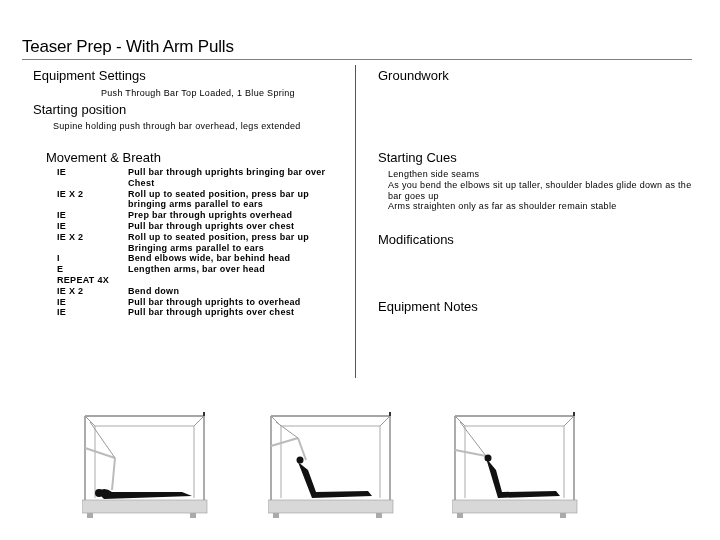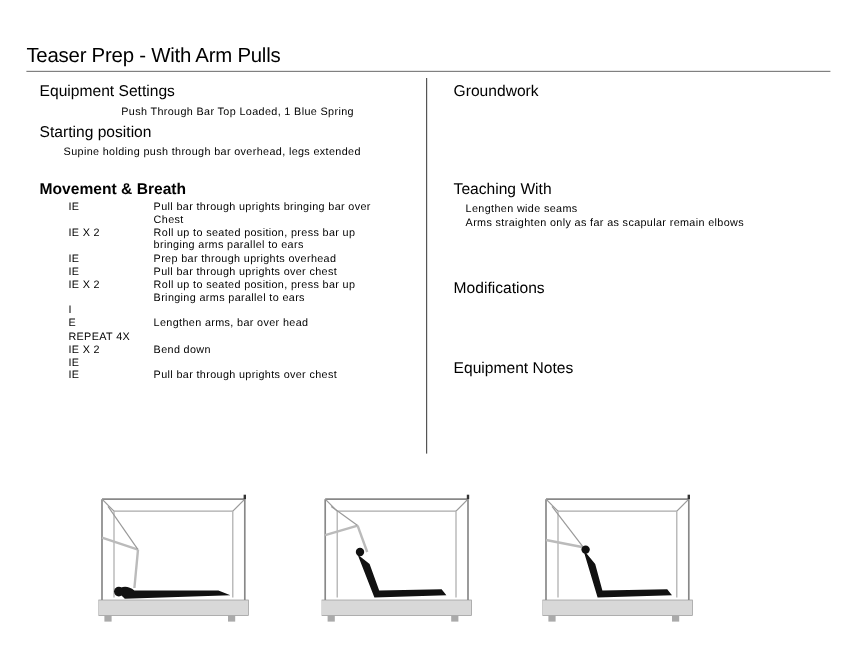--- a/index.html
+++ b/index.html
@@ -4,40 +4,40 @@
 <style>
   html, body { margin:0; padding:0; background:#ffffff; }
   body { width:720px; height:540px; position:relative; overflow:hidden;
          font-family:"Liberation Sans", sans-serif; color:#000; }
   .title { position:absolute; left:22px; top:37px; font-size:17px; letter-spacing:-0.2px; }
   .title-rule { position:absolute; left:22px; top:59px; width:670px; height:1px; background:#808080; }
   .vdivider { position:absolute; left:355px; top:65px; width:1px; height:313px; background:#555; }
   .h { position:absolute; font-size:13px; }
   .s { position:absolute; font-size:9px; letter-spacing:0.3px; line-height:11px; }
   .mv { position:absolute; left:57px; top:167px; font-size:9px; letter-spacing:0.3px; line-height:10.8px; }
-  .mv-row { display:flex; }
+  .mv-row { display:flex;font-weight:bold; }
   .mv-label { width:71px; flex:none; white-space:nowrap; }
   .mv-text { width:200px; }
   .cues { position:absolute; left:388px; top:169px; width:310px; font-size:9px; letter-spacing:0.3px; line-height:10.8px; }
   .photo { position:absolute; top:412px; width:140px; height:112px; }
 </style>
 </head>
 <body>
 
 <div class="title">Teaser Prep - With Arm Pulls</div>
 <div class="title-rule"></div>
 <div class="vdivider"></div>
 
 <div class="h" style="left:33px;top:68px;">Equipment Settings</div>
 <div class="s" style="left:53px;top:88px;margin-left:48px;">Push Through Bar Top Loaded, 1 Blue Spring</div>
 
 <div class="h" style="left:33px;top:102px;">Starting position</div>
 <div class="s" style="left:53px;top:121px;">Supine holding push through bar overhead, legs extended</div>
 
-<div class="h" style="left:33px;top:150px;font-weight:bold;">Movement &amp; Breath</div>
+<div class="h" style="left:46px;top:150px;">Movement &amp; Breath</div>
 
 <div class="mv">
   <div class="mv-row">
     <span class="mv-label">IE</span>
     <span class="mv-text">Pull bar through uprights bringing bar over Chest</span>
   </div>
   <div class="mv-row">
     <span class="mv-label">IE X 2</span>
     <span class="mv-text">Roll up to seated position, press bar up bringing arms parallel to ears</span>
   </div>
@@ -48,48 +48,51 @@
   <div class="mv-row">
     <span class="mv-label">IE</span>
     <span class="mv-text">Pull bar through uprights over chest</span>
   </div>
   <div class="mv-row">
     <span class="mv-label">IE X 2</span>
     <span class="mv-text">Roll up to seated position, press bar up Bringing arms parallel to ears</span>
   </div>
   <div class="mv-row">
     <span class="mv-label">I</span>
+    <span class="mv-text">Bend elbows wide, bar behind head</span>
   </div>
   <div class="mv-row">
     <span class="mv-label">E</span>
     <span class="mv-text">Lengthen arms, bar over head</span>
   </div>
   <div class="mv-row">
     <span class="mv-label">REPEAT 4X</span>
     <span class="mv-text"></span>
   </div>
   <div class="mv-row">
     <span class="mv-label">IE X 2</span>
     <span class="mv-text">Bend down</span>
   </div>
   <div class="mv-row">
     <span class="mv-label">IE</span>
+    <span class="mv-text">Pull bar through uprights to overhead</span>
   </div>
   <div class="mv-row">
     <span class="mv-label">IE</span>
     <span class="mv-text">Pull bar through uprights over chest</span>
   </div>
 </div>
 
 <div class="h" style="left:378px;top:68px;">Groundwork</div>
 
-<div class="h" style="left:378px;top:150px;">Teaching With</div>
+<div class="h" style="left:378px;top:150px;">Starting Cues</div>
 <div class="cues">
-  <div>Lengthen wide seams</div>
-  <div>Arms straighten only as far as scapular remain elbows</div>
+  <div>Lengthen side seams</div>
+  <div>As you bend the elbows sit up taller, shoulder blades glide down as the bar goes up</div>
+  <div>Arms straighten only as far as shoulder remain stable</div>
 </div>
 
 <div class="h" style="left:378px;top:232px;">Modifications</div>
 <div class="h" style="left:378px;top:299px;">Equipment Notes</div>
 
 <svg class="photo" style="left:82px;" viewBox="0 0 140 112">
   <rect x="0" y="88" width="125" height="13" fill="#d8d8d8" stroke="#999" stroke-width="0.6"></rect>
   <rect x="5" y="101" width="6" height="5" fill="#aaa"></rect>
     <rect x="108" y="101" width="6" height="5" fill="#aaa"></rect>
   <line x1="3" y1="4" x2="3" y2="88" stroke="#888" stroke-width="1.4"></line>

